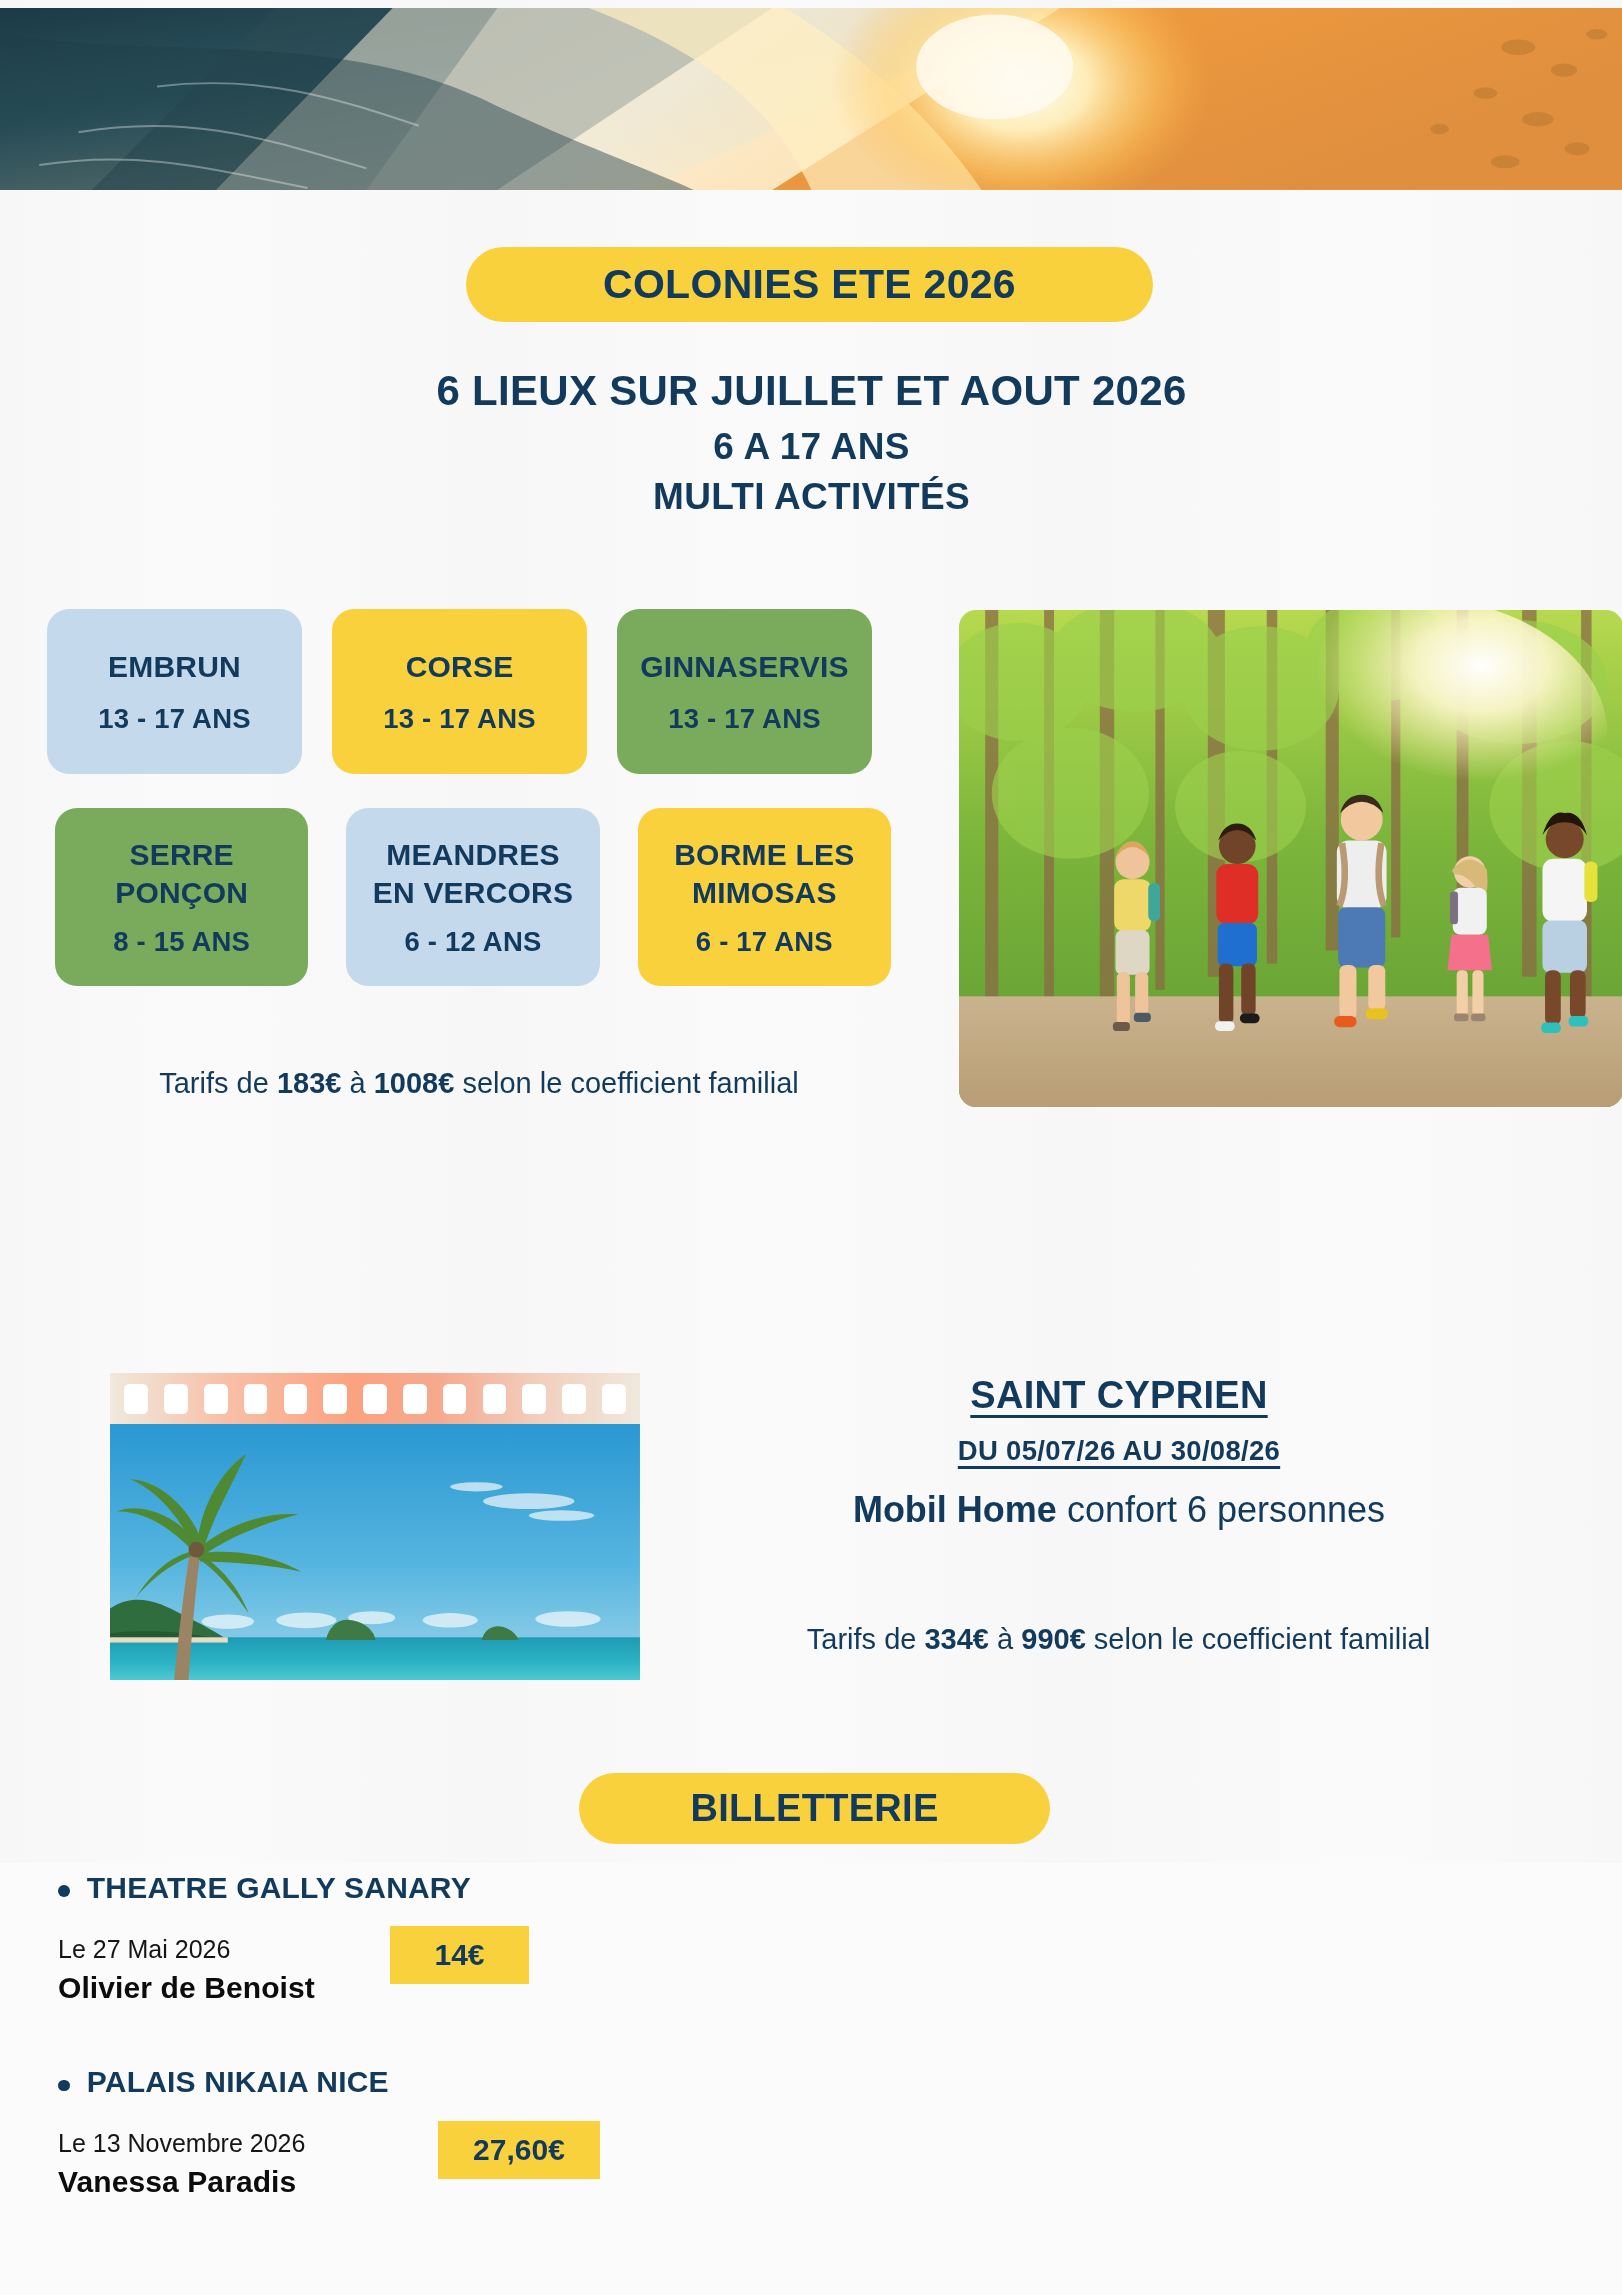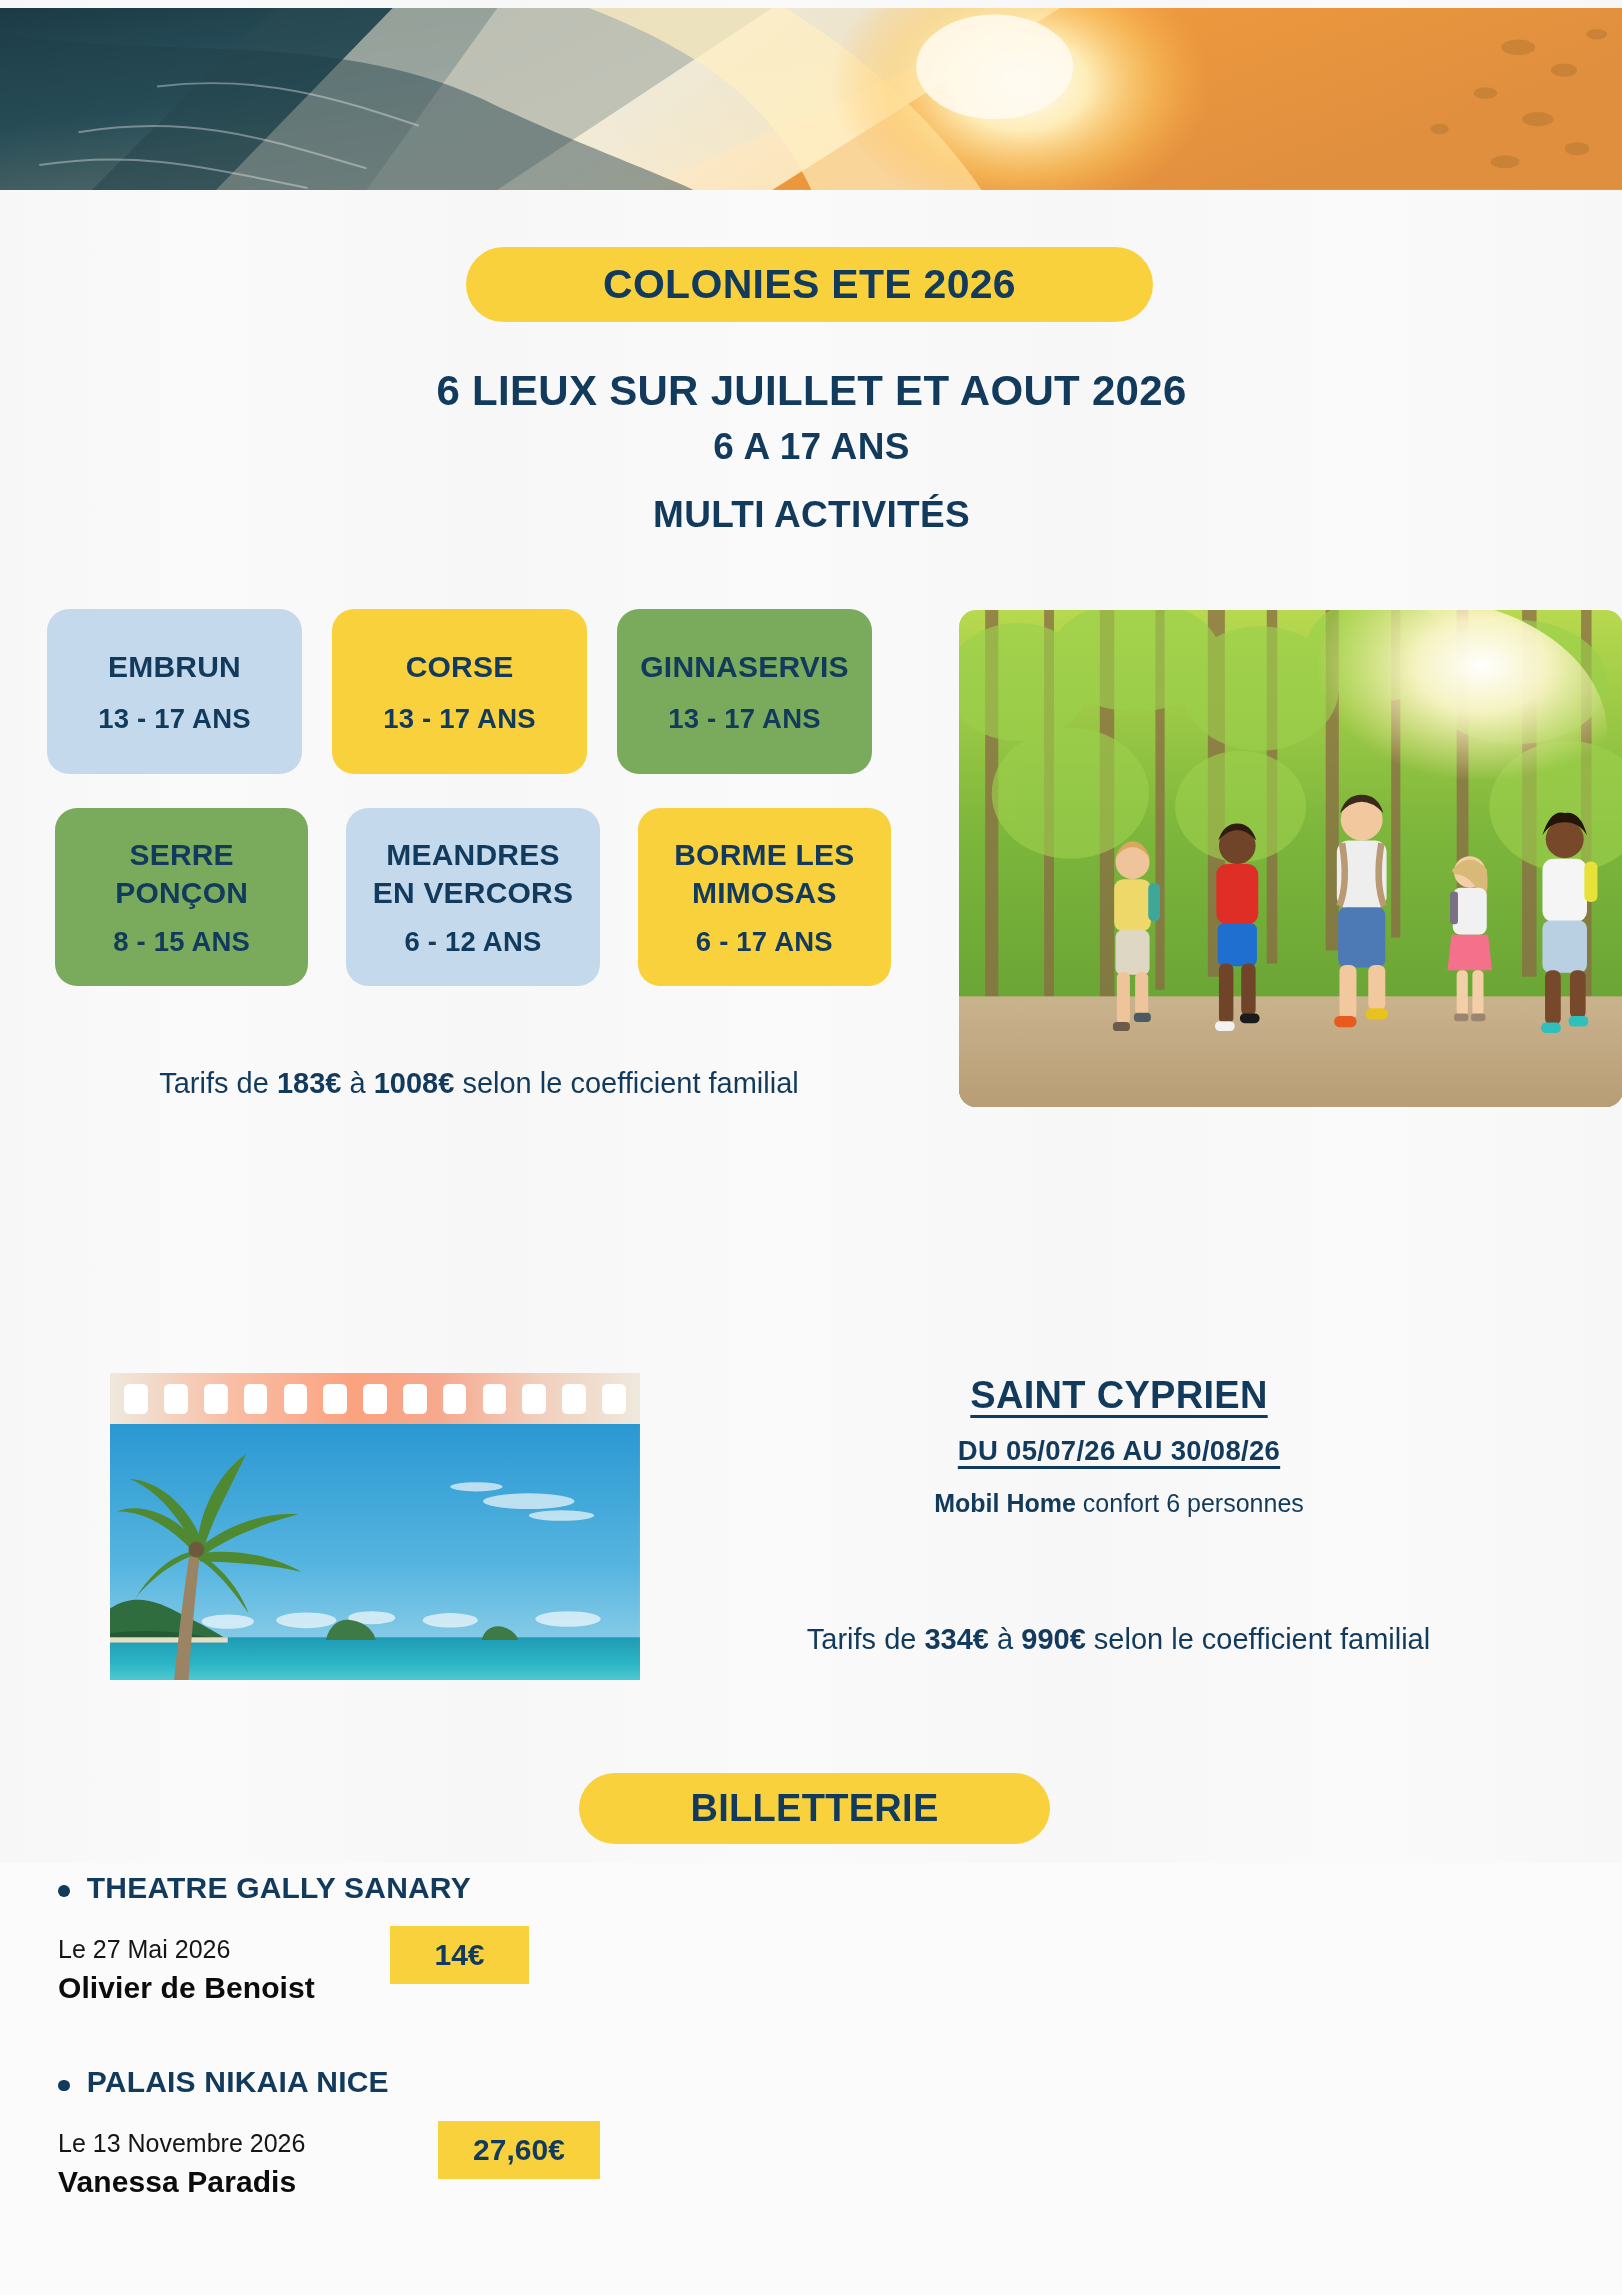--- a/index.html
+++ b/index.html
@@ -55,21 +55,21 @@
 
   
   .subtitles {
     position: absolute;
     left: 0; top: 366px; width: 1623px;
     text-align: center;
     color: #123a5c;
   }
   .subtitles .l1 { font-size: 42px; font-weight: 700; letter-spacing: 0.3px; line-height: 1.18; }
   .subtitles .l2 { font-size: 37px; font-weight: 700; letter-spacing: 0.3px; line-height: 1.3; margin-top: 7.9px; }
-  .subtitles .l3 { font-size: 37px; font-weight: 700; letter-spacing: 0.3px; line-height: 1.3; margin-top: 19px; }
+  .subtitles .l3 { font-size: 37px; font-weight: 700; letter-spacing: 0.3px; line-height: 1.3; margin-top: 1px; }
 
   
   .cards {
     position: absolute;
     left: 47px; top: 609px;
     width: 844px;
   }
   .card-row { display: flex; gap: 30px; }
   .card-row + .card-row { margin-top: 34px; }
   .card {
@@ -156,21 +156,21 @@
     text-decoration-thickness: 3.3px;
   }
   .loc-dates {
     margin-top: 18.3px;
     font-size: 27.5px; font-weight: 700; letter-spacing: 0.3px;
     text-decoration: underline; text-underline-offset: 5.9px;
     text-decoration-thickness: 2.6px;
   }
   .loc-desc {
     margin-top: 22px;
-    font-size: 25px; font-weight: 400;
+    font-size: 36px; font-weight: 400;
   }
   .loc-desc b { font-weight: 700; }
   #tarifs-location {
     position: absolute;
     left: 654px; top: 1623px;
     width: 929px;
     text-align: center;
     color: #123a5c;
     font-size: 29px; font-weight: 400;
   }

